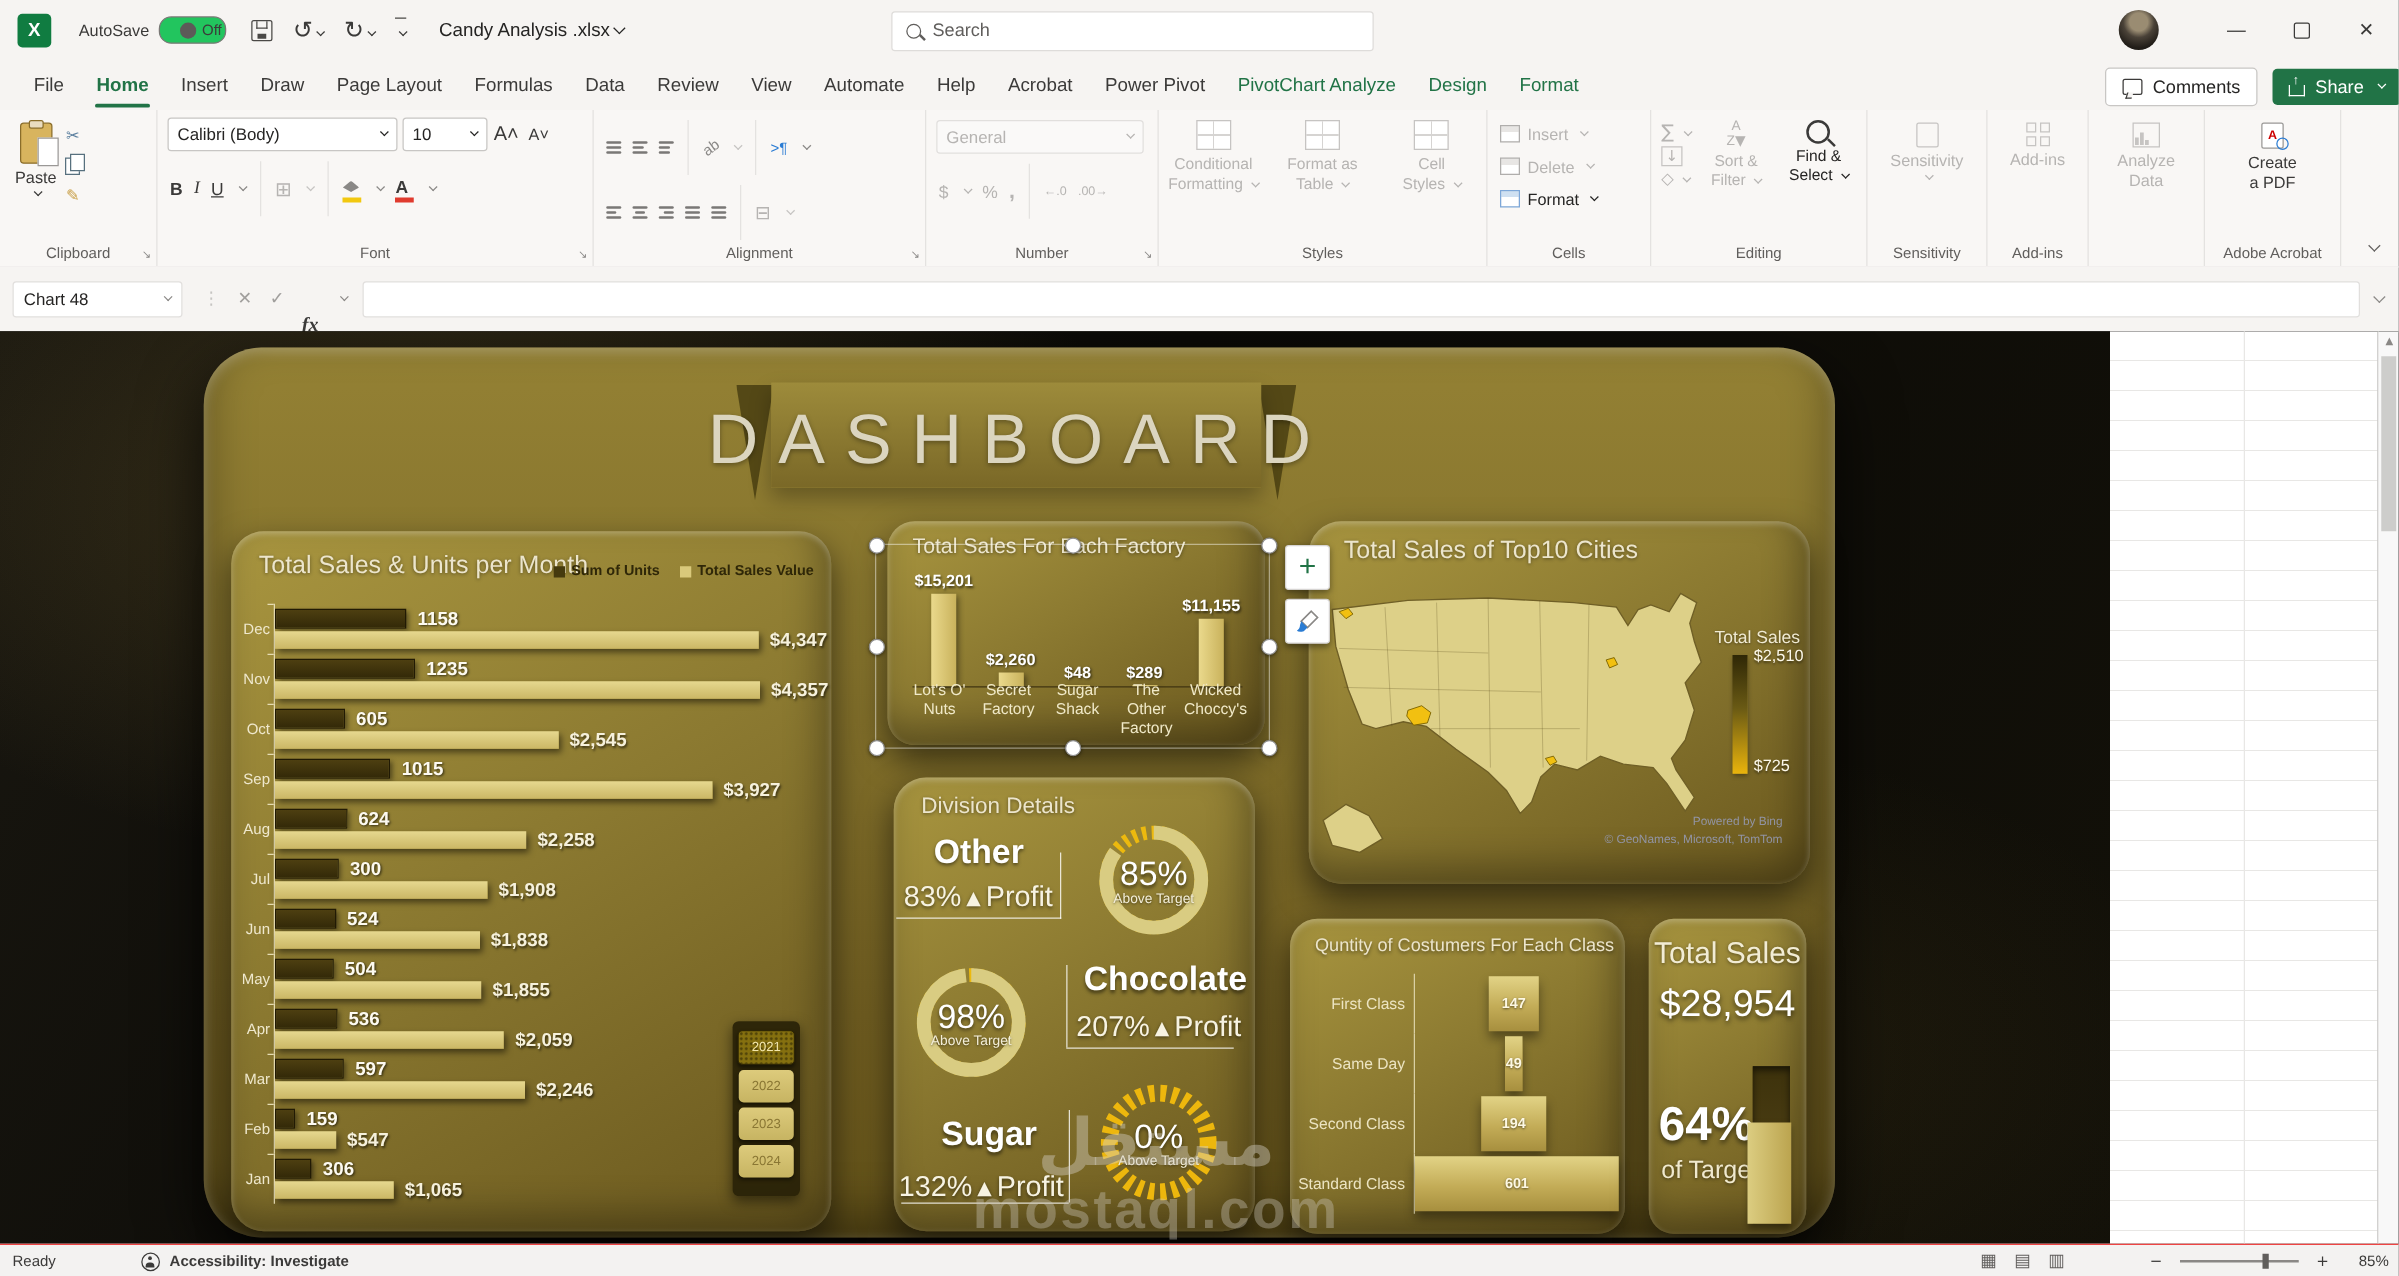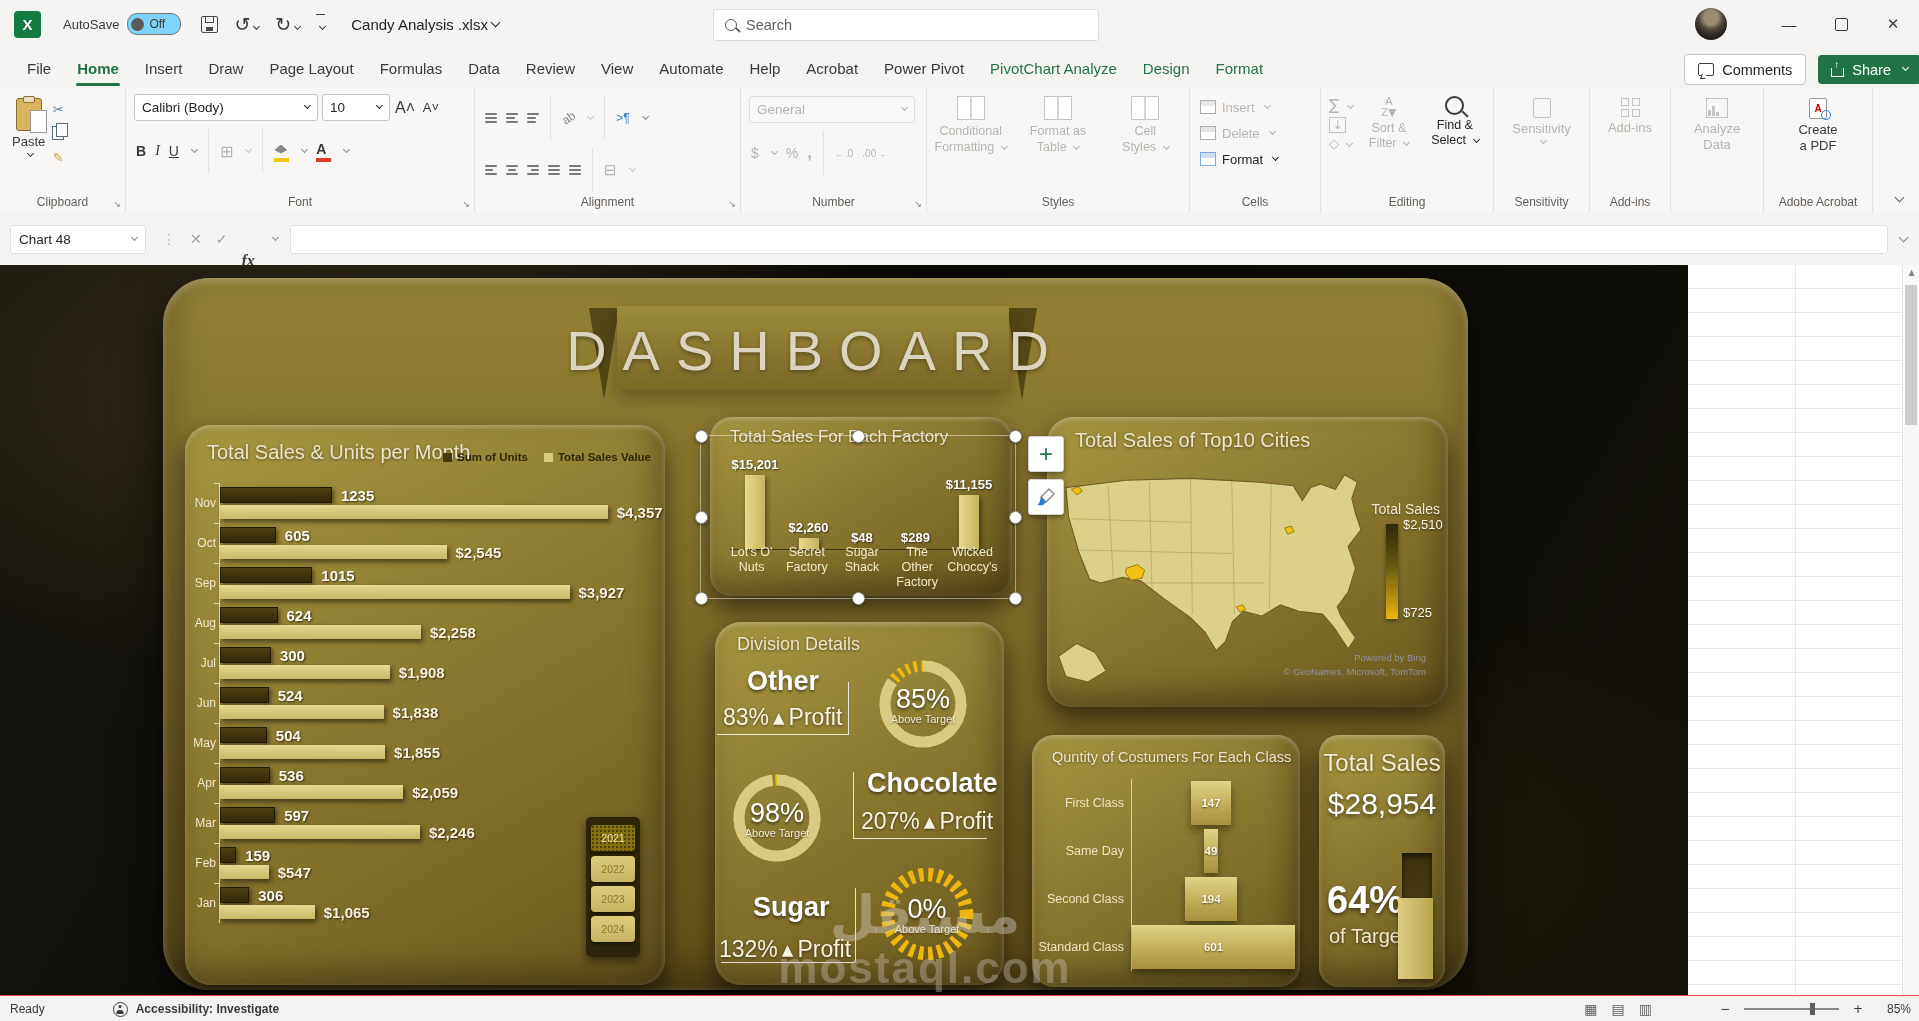--- a/index.html
+++ b/index.html
@@ -5,21 +5,21 @@
   html,body{margin:0;padding:0;background:#333;}
   .app{position:relative;width:1919px;height:1021px;overflow:hidden;background:#f6f4f2;
        font-family:"Liberation Sans",sans-serif;color:#252423;}
   .glyph{font-family:"DejaVu Sans",sans-serif;}
   .chev{display:inline-block;width:6px;height:6px;border-right:1.4px solid currentColor;border-bottom:1.4px solid currentColor;transform:rotate(45deg);margin-left:4px;position:relative;top:-2px;}
   .chev.sm{width:4px;height:4px;}
   
   .titlebar{position:absolute;left:0;top:0;width:100%;height:48px;background:#f6f4f2;display:flex;align-items:center;}
   .xl-icon{width:27px;height:27px;margin-left:14px;background:#107c41;border-radius:4px;color:#fff;font-weight:bold;display:flex;align-items:center;justify-content:center;font-size:15px;}
   .autosave{display:flex;align-items:center;gap:8px;margin-left:22px;font-size:13px;color:#3b3a39;}
-  .toggle{width:46px;height:20px;border:1px solid #7a7876;border-radius:10px;background:#7dd3fc;display:flex;align-items:center;padding:0 3px;gap:5px;}
+  .toggle{width:46px;height:20px;border:1px solid #7a7876;border-radius:10px;background:#22c55e;display:flex;align-items:center;padding:0 3px;gap:5px;justify-content:flex-end;}
   .knob{width:13px;height:13px;border-radius:50%;background:#5c5a58;}
   .toggle .off{font-size:12px;color:#3b3a39;}
   .qat{display:flex;align-items:center;gap:16px;margin-left:20px;color:#3b3a39;}
   .floppy{width:15px;height:15px;border:1.6px solid #4a4846;border-radius:2px;position:relative;display:inline-block;}
   .floppy:before{content:"";position:absolute;top:0;left:3px;right:3px;height:5px;border:1.2px solid #4a4846;border-top:none;}
   .floppy:after{content:"";position:absolute;bottom:1px;left:4px;right:4px;height:4px;background:#4a4846;}
   .undoredo{font-size:19px;line-height:1;}
   .ovf{display:inline-block;border-top:1.5px solid #4a4846;padding-top:2px;}
   .fname{margin-left:26px;font-size:15px;color:#252423;display:flex;align-items:center;}
   .searchbox{position:absolute;left:713px;top:9px;width:362px;height:30px;background:#fff;border:1px solid #dedcda;border-radius:3px;display:flex;align-items:center;padding:0 11px;gap:9px;color:#605e5c;font-size:14.5px;}
@@ -551,20 +551,33 @@
           <span class="lsw" style="background: rgb(69, 58, 14);"></span>
           <span>Sum of Units</span>
         </span>
         <span class="litem">
           <span class="lsw" style="background: rgb(217, 201, 123);"></span>
           <span>Total Sales Value</span>
         </span>
       </div>
       <div class="mplot">
           <div class="mrow">
+            <div class="mlabel">Dec</div>
+            <div class="mbars">
+              <div class="bline">
+                <div class="ubar" style="width: 103.062px;"></div>
+                <span class="uval">1158</span>
+              </div>
+              <div class="bline">
+                <div class="sbar" style="width: 386.883px;"></div>
+                <span class="sval">$4,347</span>
+              </div>
+            </div>
+          </div>
+          <div class="mrow">
             <div class="mlabel">Nov</div>
             <div class="mbars">
               <div class="bline">
                 <div class="ubar" style="width: 109.915px;"></div>
                 <span class="uval">1235</span>
               </div>
               <div class="bline">
                 <div class="sbar" style="width: 387.773px;"></div>
                 <span class="sval">$4,357</span>
               </div>

